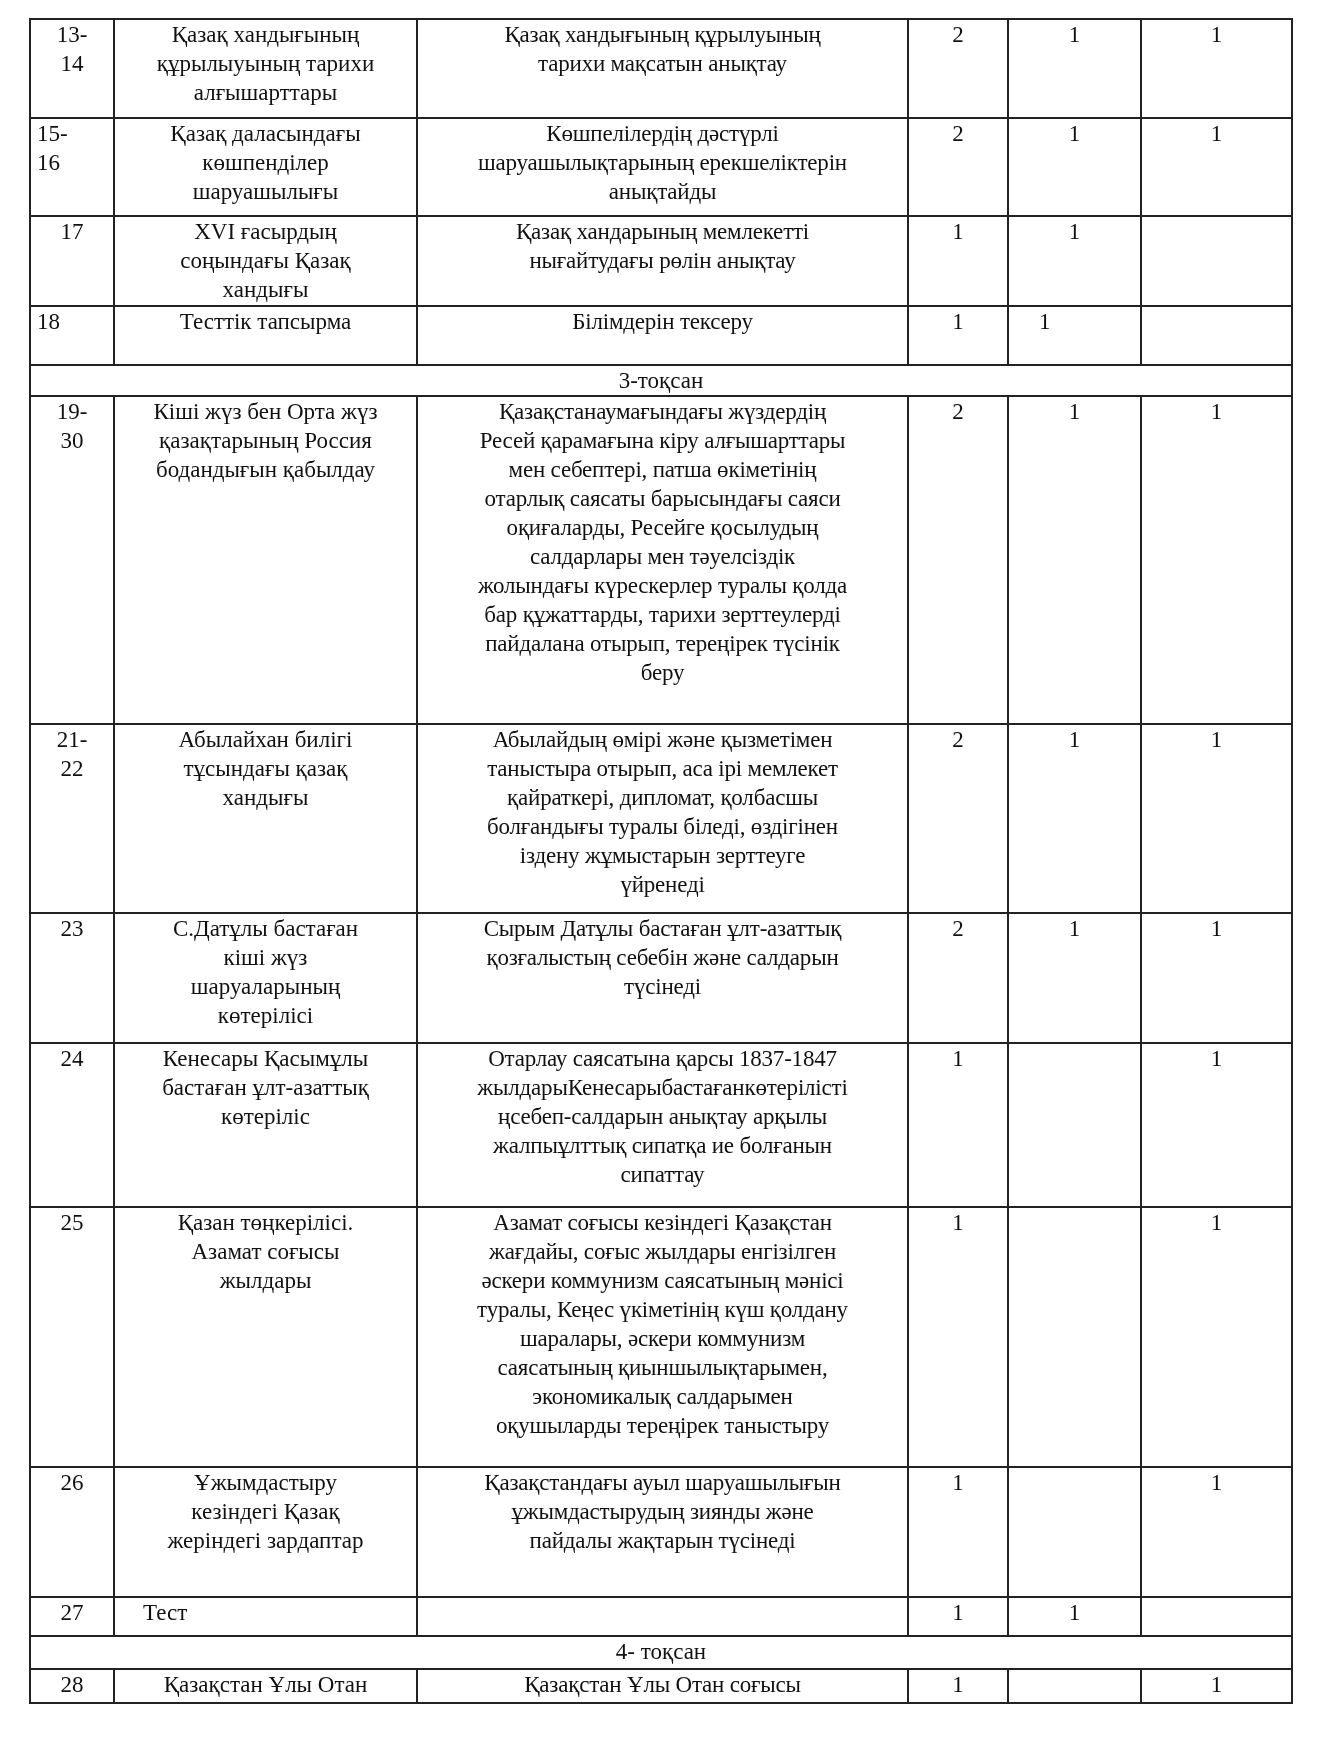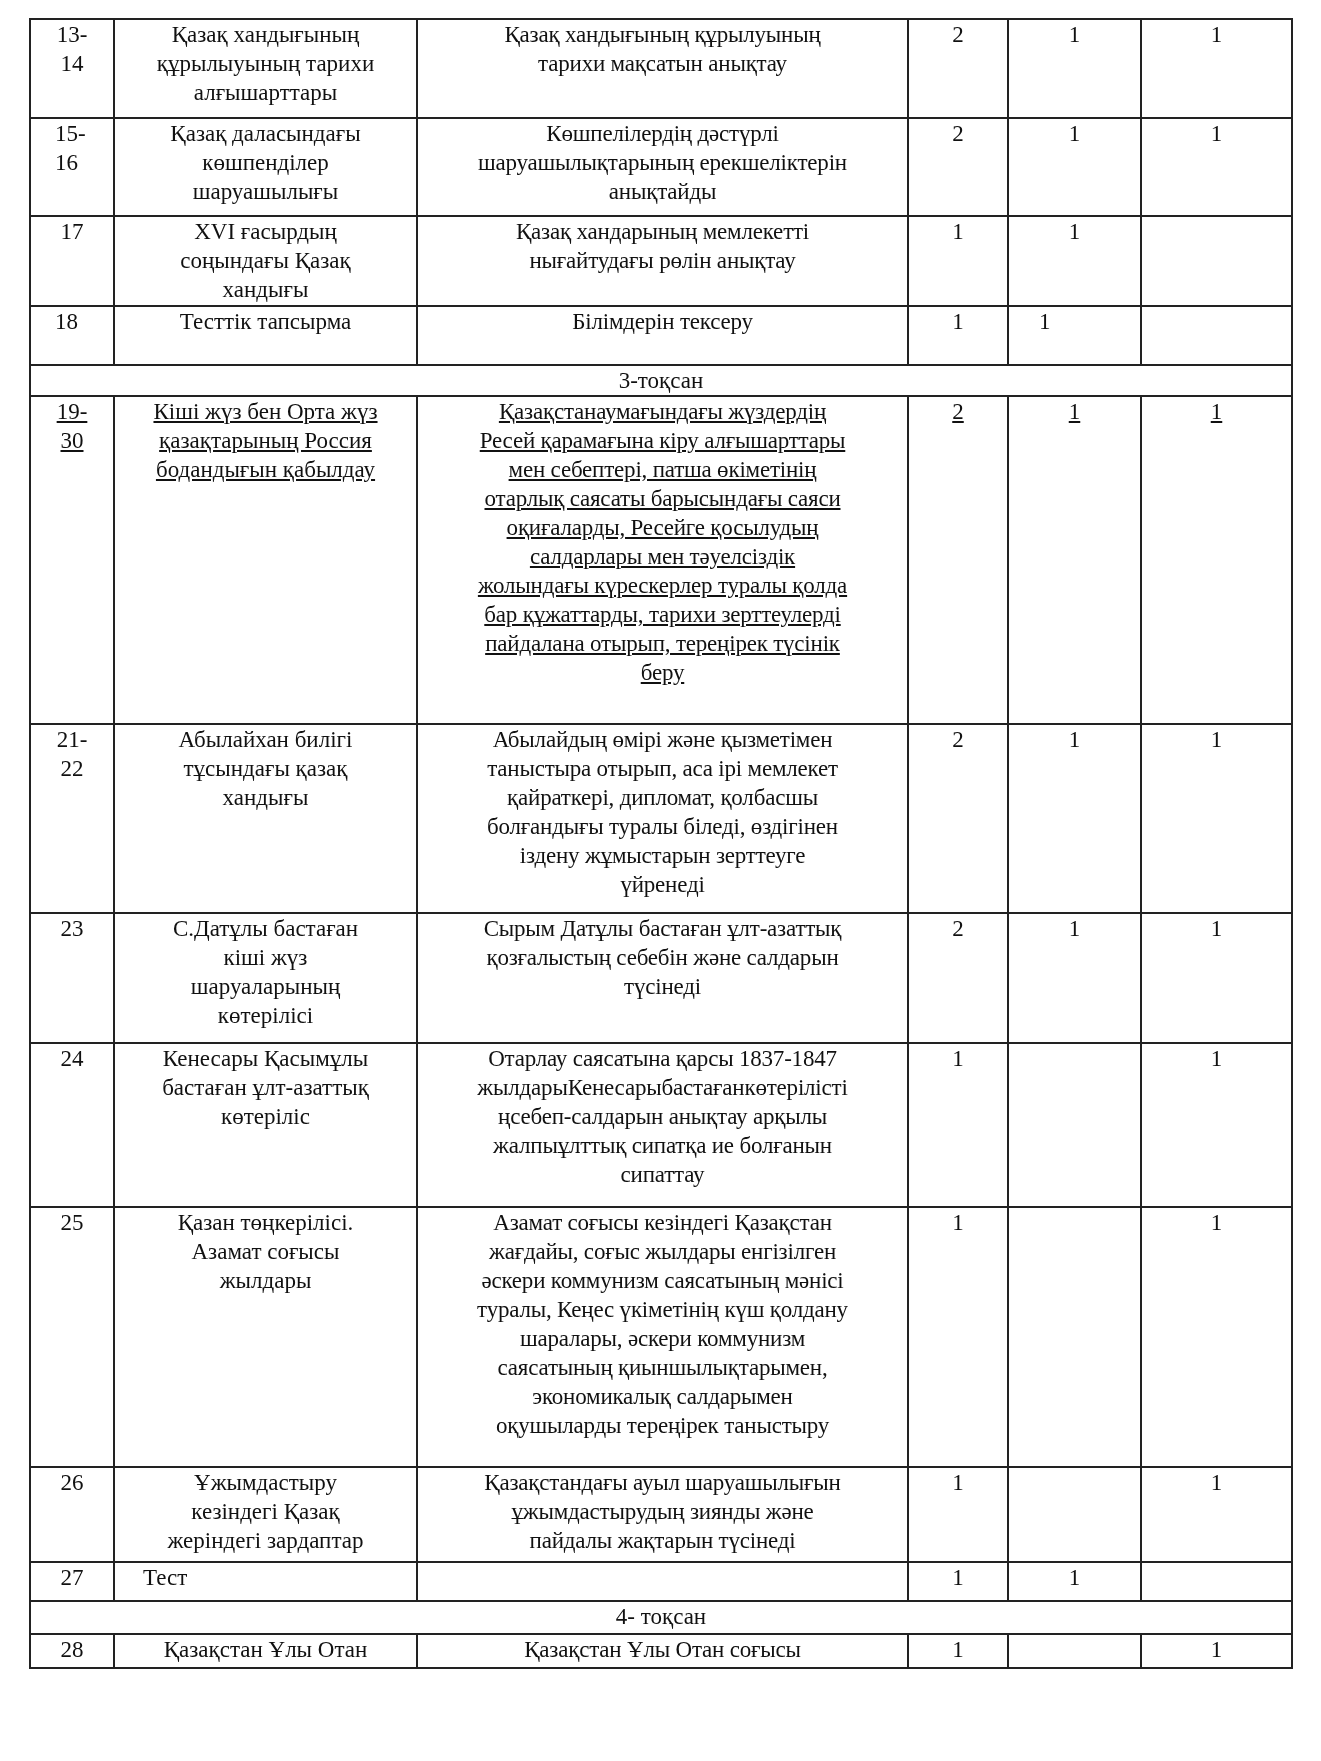--- a/index.html
+++ b/index.html
@@ -5,21 +5,21 @@
   html, body { margin: 0; padding: 0; background: #ffffff; }
   body { width: 1321px; height: 1761px; position: relative; overflow: hidden;
          font-family: "Liberation Serif", "DejaVu Serif", serif; color: #111; }
   table.plan { position: absolute; left: 29px; top: 18px; border-collapse: collapse;
                table-layout: fixed; width: 1262px; }
   table.plan td { border: 2px solid #222; vertical-align: top; padding: 0 4px;
                   font-size: 23px; line-height: 29px; box-sizing: border-box; overflow: hidden; }
   col.c1 { width: 84px; } col.c2 { width: 303px; } col.c3 { width: 491px; }
   col.c4 { width: 100px; } col.c5 { width: 133px; } col.c6 { width: 151px; }
   td.num { text-align: center; padding-top: 2px; }
-  td.num.left { text-align: left; padding-left: 24px; }
+  td.num.left { text-align: left; padding-left: 6px; }
   td.topic, td.goal { text-align: center; padding-top: 2px; }
   td.topic.left { text-align: left; padding-left: 28px; }
   td.val { text-align: center; padding-top: 2px; }
   td.val.off { text-align: left; padding-left: 30px; }
   td.section { text-align: center; padding-top: 1px; }
   .line { display: block; white-space: nowrap; }
   .goal .line { letter-spacing: -0.2px; }
 </style>
 </head>
 <body>
@@ -98,21 +98,21 @@
         <td class="goal">
           <span class="line">Білімдерін тексеру</span>
         </td>
         <td class="val">1</td>
         <td class="val off">1</td>
         <td class="val"></td>
       </tr>
       <tr style="height: 18px; margin-top: 48px;">
         <td colspan="6" class="section">3-тоқсан</td>
       </tr>
-      <tr style="height: 328px; text-decoration: underline;">
+      <tr style="height: 328px;">
         <td class="num">
           <span class="line">19-</span>
           <span class="line">30</span>
         </td>
         <td class="topic">
           <span class="line">Кіші жүз бен Орта жүз</span>
           <span class="line">қазақтарының Россия</span>
           <span class="line">бодандығын қабылдау</span>
         </td>
         <td class="goal">
@@ -208,21 +208,21 @@
           <span class="line">туралы, Кеңес үкіметінің күш қолдану</span>
           <span class="line">шаралары, әскери коммунизм</span>
           <span class="line">саясатының қиыншылықтарымен,</span>
           <span class="line">экономикалық салдарымен</span>
           <span class="line">оқушыларды тереңірек таныстыру</span>
         </td>
         <td class="val">1</td>
         <td class="val"></td>
         <td class="val">1</td>
       </tr>
-      <tr style="height: 95px; margin-top: 41px;">
+      <tr style="height: 130px; margin-top: 41px;">
         <td class="num">
           <span class="line">26</span>
         </td>
         <td class="topic">
           <span class="line">Ұжымдастыру</span>
           <span class="line">кезіндегі Қазақ</span>
           <span class="line">жеріндегі зардаптар</span>
         </td>
         <td class="goal">
           <span class="line">Қазақстандағы ауыл шаруашылығын</span>

